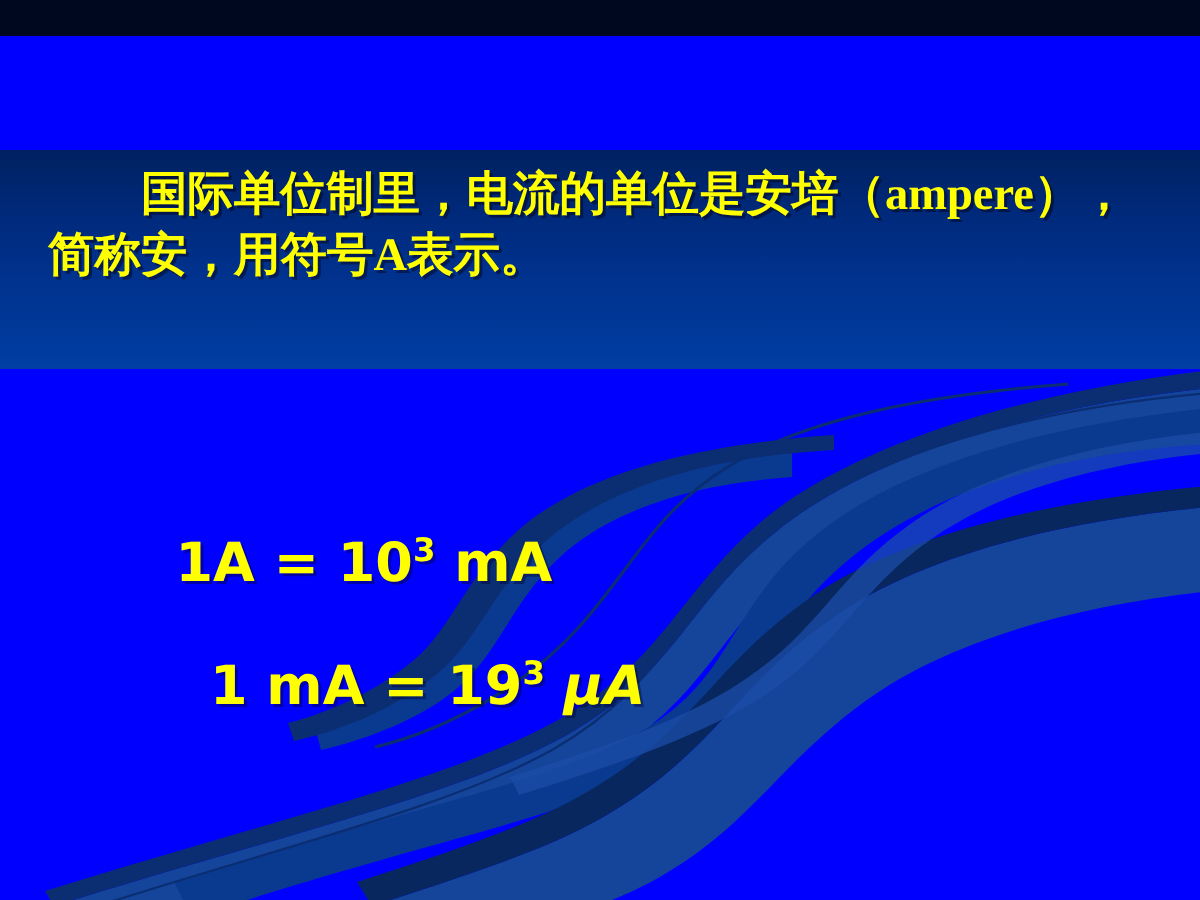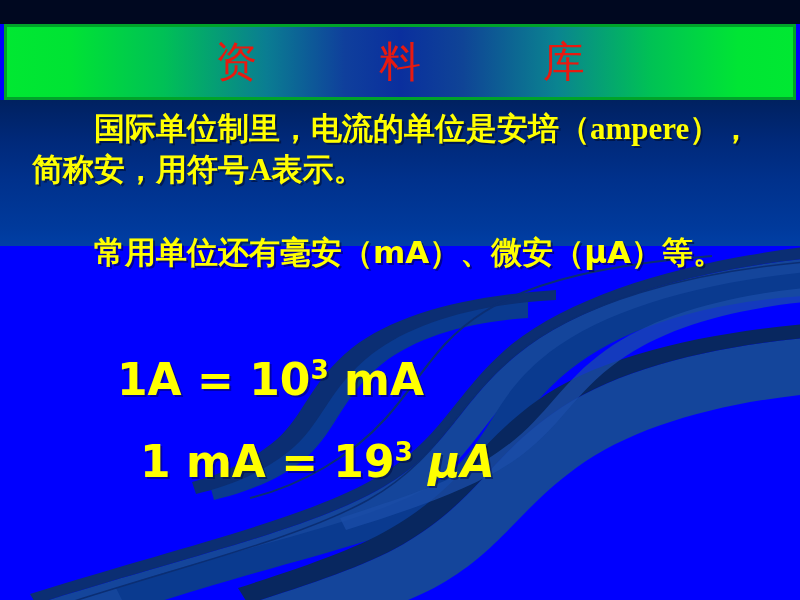--- a/index.html
+++ b/index.html
@@ -126,21 +126,21 @@
     font-size: 31px;
     line-height: 1.33;
     text-indent: 2em;
     font-family: "DejaVu Sans", "Liberation Sans", sans-serif;
   }
 
   .formula {
     position: absolute;
     color: #FFFF00;
     font-weight: bold;
-    font-size: 44px;
+    font-size: 36px;
     line-height: 1;
     font-family: "DejaVu Sans", "Liberation Sans", sans-serif;
     text-shadow: 2px 2px 0 rgba(0,0,40,0.40);
     white-space: nowrap;
     user-select: none;
   }
   .formula-1 { left: 117px; top: 358px; }
   .formula-2 { left: 140px; top: 440px; }
 
   .formula sup {
@@ -219,29 +219,25 @@
                C 656 314, 736 292, 830 286 Z" fill="#1B4EA8" opacity="0.75"></path>
 
       <path d="M 250 498 C 300 486, 352 456, 386 418 C 422 378, 436 342, 484 312
                C 534 280, 612 264, 712 256" fill="none" stroke="#0B2E73" stroke-width="2"></path>
 
       <path d="M 40 612 C 180 566, 296 540, 368 500 C 442 458, 452 408, 514 356
                C 578 302, 690 272, 806 262" fill="none" stroke="#0B2E73" stroke-width="1.5"></path>
     </g>
   </svg>
 
-  <div class="title-bar">
-    <div class="title-text">资　料　库</div>
-  </div>
 
   <div class="content">
 
     <div class="para para-intl">国际单位制里，电流的单位是安培（ampere），简称安，用符号A表示。</div>
 
-    <div class="para para-units">常用单位还有毫安（mA）、微安（μA）等。</div>
 
     <div class="formula formula-1">
       <span>1A = 10</span><sup>3</sup><span> mA</span>
     </div>
 
     <div class="formula formula-2">
       <span>1 mA = 19</span><sup>3</sup><span class="mu"> μA</span>
     </div>
 
   </div>

